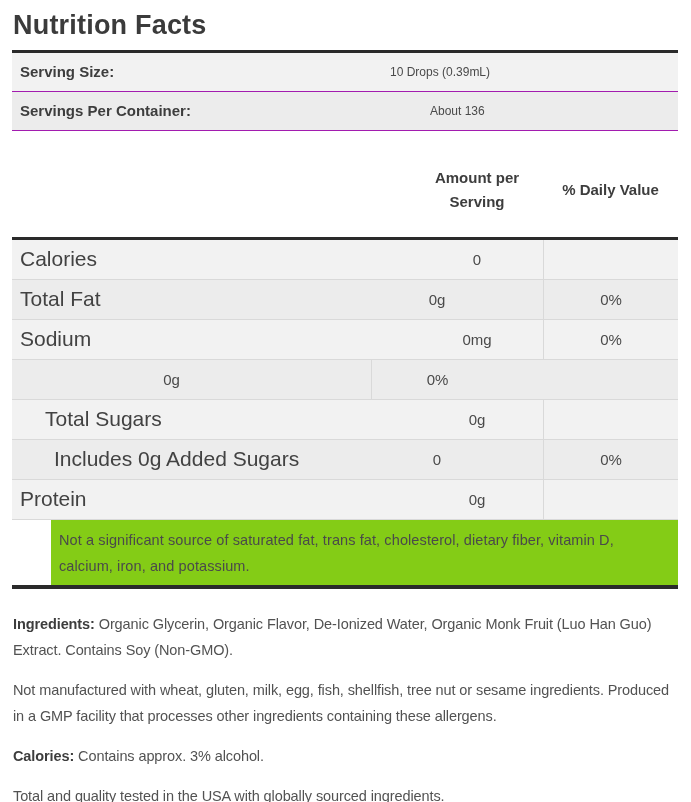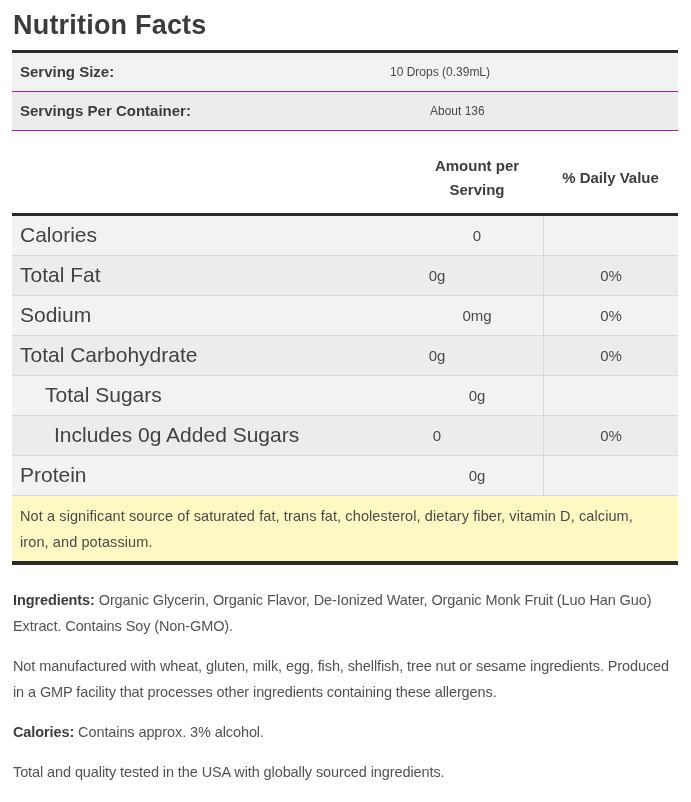--- a/index.html
+++ b/index.html
@@ -58,21 +58,21 @@
     padding: 23px 0 11px 0;
     background: #ffffff;
   }
   .header-amount {
     text-align: center;
     font-size: 15px;
     font-weight: bold;
     color: #3d3d3d;
     line-height: 24px;
   }
-  .header-amount span { display: block; width: 100px; margin: 0 auto; }
+  .header-amount span { display: block; width: 100px; margin: 12px auto; }
   .header-dv {
     text-align: center;
     font-size: 15px;
     font-weight: bold;
     color: #3d3d3d;
     align-self: center;
   }
   
   .body-row {
     display: grid;
@@ -99,26 +99,27 @@
   }
   .cell-dv {
     font-size: 15px;
     color: #4a4a4a;
     border-left: 1px solid #d9d9d9;
     display: flex;
     align-items: center;
     justify-content: center;
   }
   .footnote {
-    background: #fef9c3;
+    background: #84cc16;
     font-size: 14.5px;
     color: #4a4a4a;
     line-height: 26px;
     padding: 7px 30px 6px 8px;
     letter-spacing: 0.1px;
+    margin-left: 39px;
   }
   
   .details {
     padding: 22px 2px 0 1px;
     font-size: 14.5px;
     color: #525252;
     letter-spacing: -0.1px;
   }
   .details p {
     margin: 0 0 14px 0;
@@ -166,21 +167,20 @@
     <div class="cell-dv">0%</div>
   </div>
 
   <div class="body-row row-light">
     <div class="cell-label">Sodium</div>
     <div class="cell-amount">0mg</div>
     <div class="cell-dv">0%</div>
   </div>
 
   <div class="body-row row-dark">
-    <div class="cell-label">Total Carbohydrate</div>
     <div class="cell-amount">0g</div>
     <div class="cell-dv">0%</div>
   </div>
 
   <div class="body-row row-light">
     <div class="cell-label indent-1">Total Sugars</div>
     <div class="cell-amount">0g</div>
     <div class="cell-dv"></div>
   </div>
 

